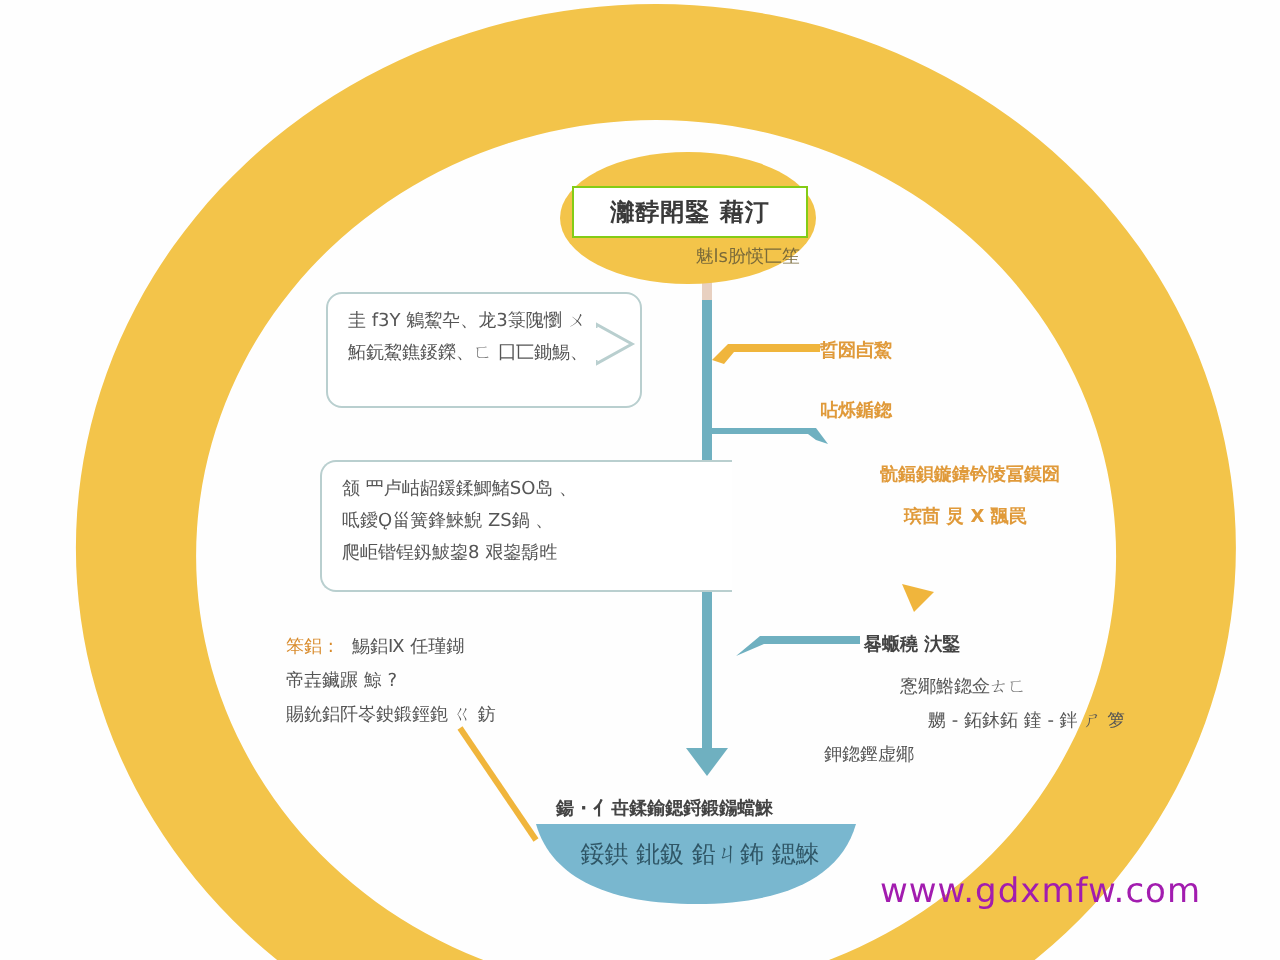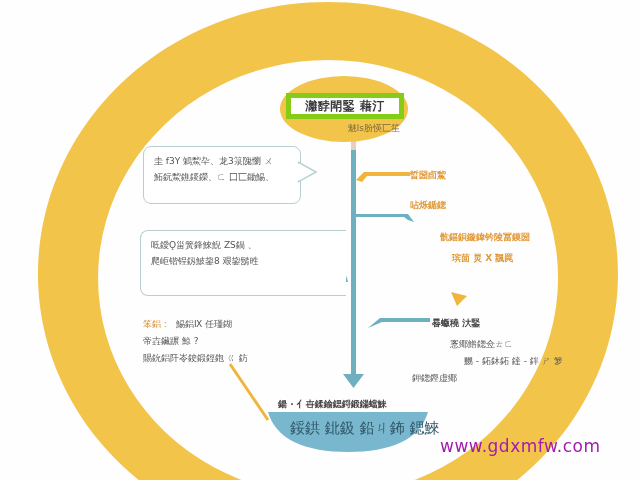--- a/index.html
+++ b/index.html
@@ -3,34 +3,34 @@
 <meta charset="utf-8">
 <style>
   html, body { margin:0; padding:0; }
   body { width:640px; height:480px; overflow:hidden; background:#fefefe; position:relative;
          font-family:"DejaVu Sans", sans-serif; }
   .abs { position:absolute; }
   svg.stage { position:absolute; left:0; top:0; }
   .title-pill { position:absolute; left:280px; top:76px; width:128px; height:66px; border-radius:50%;
                 background:#f3c44a; overflow:hidden; }
   .title-box { position:absolute; left:286px; top:93px; width:118px; height:26px; background:#fff;
-               border:5px solid #84cc16; box-sizing:border-box; display:flex; align-items:center;
+               border:1px solid #84cc16; box-sizing:border-box; display:flex; align-items:center;
                justify-content:center; font-size:12px; font-weight:bold; color:#3a3a3a; letter-spacing:0.5px; }
   .title-sub { position:absolute; left:290px; top:122px; width:110px; text-align:right;
                font-size:9px; color:#7a6a3a; }
   .bubble { position:absolute; background:#fff; border:1.5px solid #b9cfcf; border-radius:8px;
-            box-sizing:border-box; font-size:9px; color:#555; line-height:16px; padding:6px 10px; }
+            box-sizing:border-box; font-size:9px; color:#555; line-height:16px; padding:6px 10px;margin-left:20px; }
   .orange-text { position:absolute; font-size:9px; color:#e09a3a; font-weight:bold; white-space:nowrap; }
   .grey-text { position:absolute; font-size:9px; color:#555; white-space:nowrap; line-height:16px; }
   .left-note { position:absolute; font-size:9px; color:#555; line-height:17px; white-space:nowrap; }
   .left-note .hl { color:#d88a2a; }
   .bottom-title { position:absolute; left:278px; top:398px; width:140px; text-align:left;
                   font-size:9px; color:#444; font-weight:bold; white-space:nowrap; }
   .bottom-sub { position:absolute; left:290px; top:419px; width:120px; text-align:center;
-                font-size:15px; color:#2f5666; white-space:nowrap; }
+                font-size:12px; color:#2f5666; white-space:nowrap; }
   .watermark { position:absolute; left:440px; top:436px; font-size:17px; color:#a21caf;
                font-family:"DejaVu Sans", sans-serif; letter-spacing:0.5px; }
 </style>
 </head>
 <body>
 
 <svg class="stage" width="640" height="480" viewBox="0 0 640 480">
 
   <path fill="#f3c44a" fill-rule="evenodd" d="M328,2 A290,272 0 1,1 327.9,2 Z M328,60 A230,218 0 1,0 328.1,60 Z"></path>
 
@@ -60,20 +60,21 @@
 <div class="bubble" style="left:143px; top:146px; width:158px; height:58px;">
   <div>圭 f3Y 鵵鯬卆、龙3箓隗懰 ㄨ</div>
   <div>鮖鈨鯬鐎錽鑅、ㄈ 囗匸鋤鯣、</div>
 </div>
 <svg class="abs" style="left:298px; top:160px;" width="22" height="26">
   <polygon points="0,2 18,12 0,22" fill="#fff" stroke="#b9cfcf" stroke-width="1.5"></polygon>
   <rect x="0" y="4" width="2" height="16" fill="#fff"></rect>
 </svg>
 
 <div class="bubble" style="left:140px; top:230px; width:206px; height:66px; border-right:none; border-radius:8px 0 0 8px;">
+  <div>颔 罒卢岵龆鍰鍒鯽鯺SO岛 、</div>
   <div>呧鑀Ǫ甾簧鋒鯠鯢 ZS鍋 、</div>
   <div>爬岠锴锃釼鮍鋆8 艰鋆鬍甠</div>
 </div>
 
 <div class="orange-text" style="left:410px; top:169px;">晢圀卣鯬</div>
 <div class="orange-text" style="left:410px; top:199px;">呫烁鍎鍃</div>
 <div class="orange-text" style="left:440px; top:231px;">骯鍢鋇鏇鍏钤陵冨鏌圀</div>
 <div class="orange-text" style="left:452px; top:252px;">瑸茴 炅 Ⅹ 飁罠</div>
 
 <div class="grey-text" style="left:432px; top:315px; font-weight:bold; color:#444;">晷蝂穘 汏鋻</div>

